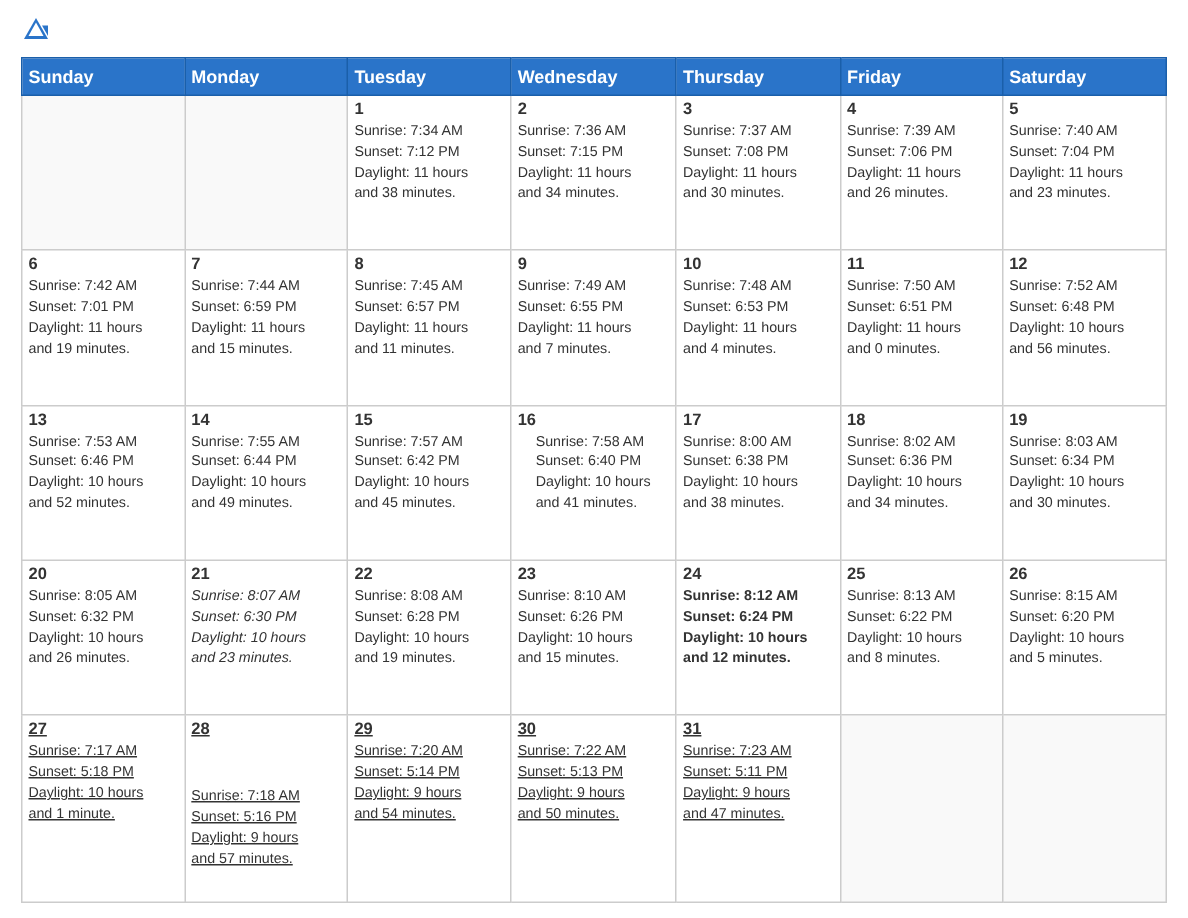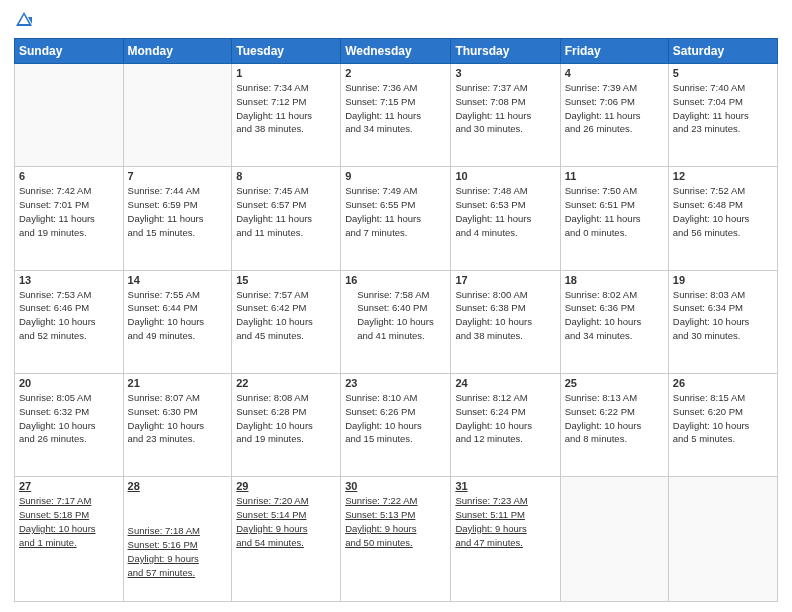--- a/index.html
+++ b/index.html
@@ -274,42 +274,42 @@
         <tr>
           <td>
             <span class="day-number">20</span>
             <div class="day-info" style="white-space: pre-line;">Sunrise: 8:05 AM
 Sunset: 6:32 PM
 Daylight: 10 hours
 and 26 minutes.</div>
           </td>
           <td>
             <span class="day-number">21</span>
-            <div class="day-info" style="white-space: pre-line;">Sunrise: 8:07 AM
+            <div class="day-info" style="white-space: pre-line; font-style: italic;">Sunrise: 8:07 AM
 Sunset: 6:30 PM
 Daylight: 10 hours
 and 23 minutes.</div>
           </td>
           <td>
             <span class="day-number">22</span>
             <div class="day-info" style="white-space: pre-line;">Sunrise: 8:08 AM
 Sunset: 6:28 PM
 Daylight: 10 hours
 and 19 minutes.</div>
           </td>
           <td>
             <span class="day-number">23</span>
             <div class="day-info" style="white-space: pre-line;">Sunrise: 8:10 AM
 Sunset: 6:26 PM
 Daylight: 10 hours
 and 15 minutes.</div>
           </td>
           <td>
             <span class="day-number">24</span>
-            <div class="day-info" style="white-space: pre-line;">Sunrise: 8:12 AM
+            <div class="day-info" style="white-space: pre-line; font-weight: bold;">Sunrise: 8:12 AM
 Sunset: 6:24 PM
 Daylight: 10 hours
 and 12 minutes.</div>
           </td>
           <td>
             <span class="day-number">25</span>
             <div class="day-info" style="white-space: pre-line;">Sunrise: 8:13 AM
 Sunset: 6:22 PM
 Daylight: 10 hours
 and 8 minutes.</div>

